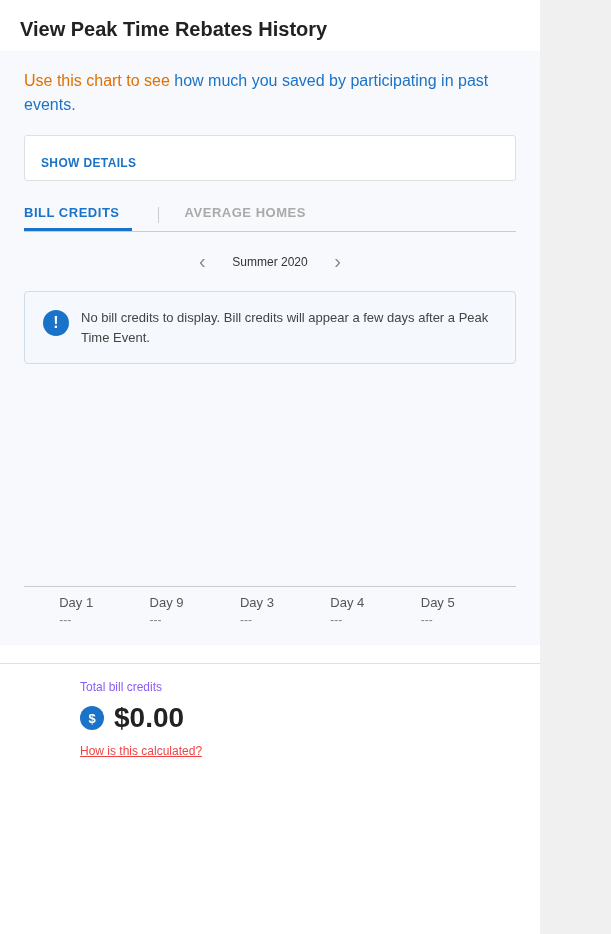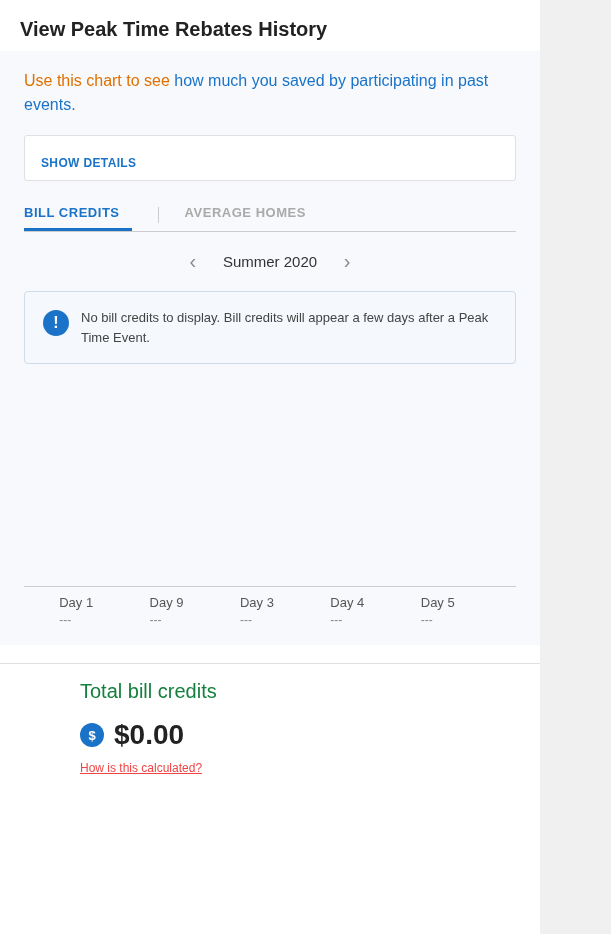--- a/index.html
+++ b/index.html
@@ -97,21 +97,21 @@
     }
     .season-arrow {
       font-size: 20px;
       color: #888;
       cursor: pointer;
       user-select: none;
       width: 24px;
       text-align: center;
     }
     .season-label {
-      font-size: 15px;
+      font-size: 12px;
       color: #333;
     }
     .no-data-box {
       display: flex;
       flex-direction: row;
       align-items: flex-start;
       background: #f5f8fd;
       border: 1px solid #d0dce8;
       border-radius: 4px;
       padding: 16px 18px;
@@ -167,23 +167,23 @@
     }
     .divider-line {
       height: 1px;
       background: #e0e0e0;
       margin: 18px 0 0 0;
     }
     .totals-section {
       padding: 16px 20px 20px 80px;
     }
     .total-label {
-      font-size: 20px;
-      color: #15803d;
-      margin-bottom: 16px;
+      font-size: 12px;
+      color: #8b5cf6;
+      margin-bottom: 8px;
     }
     .total-amount-row {
       display: flex;
       flex-direction: row;
       align-items: center;
       gap: 10px;
     }
     .dollar-icon {
       width: 24px;
       height: 24px;

